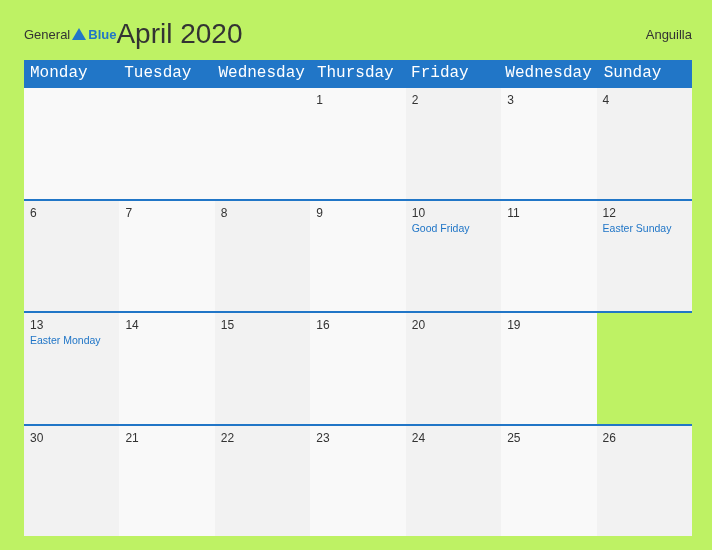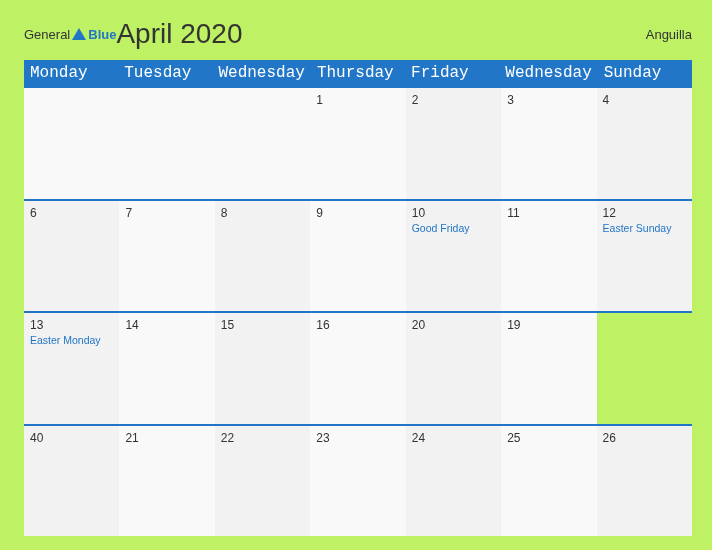--- a/index.html
+++ b/index.html
@@ -212,21 +212,21 @@
         <div class="cal-cell">
             <span class="day-num">20</span>
           </div>
         <div class="cal-cell">
             <span class="day-num">19</span>
           </div>
       </div>
 
       <div class="cal-week">
         <div class="cal-cell">
-            <span class="day-num">40</span>
+            <span class="day-num">30</span>
           </div>
         <div class="cal-cell">
             <span class="day-num">21</span>
           </div>
         <div class="cal-cell">
             <span class="day-num">22</span>
           </div>
         <div class="cal-cell">
             <span class="day-num">23</span>
           </div>

